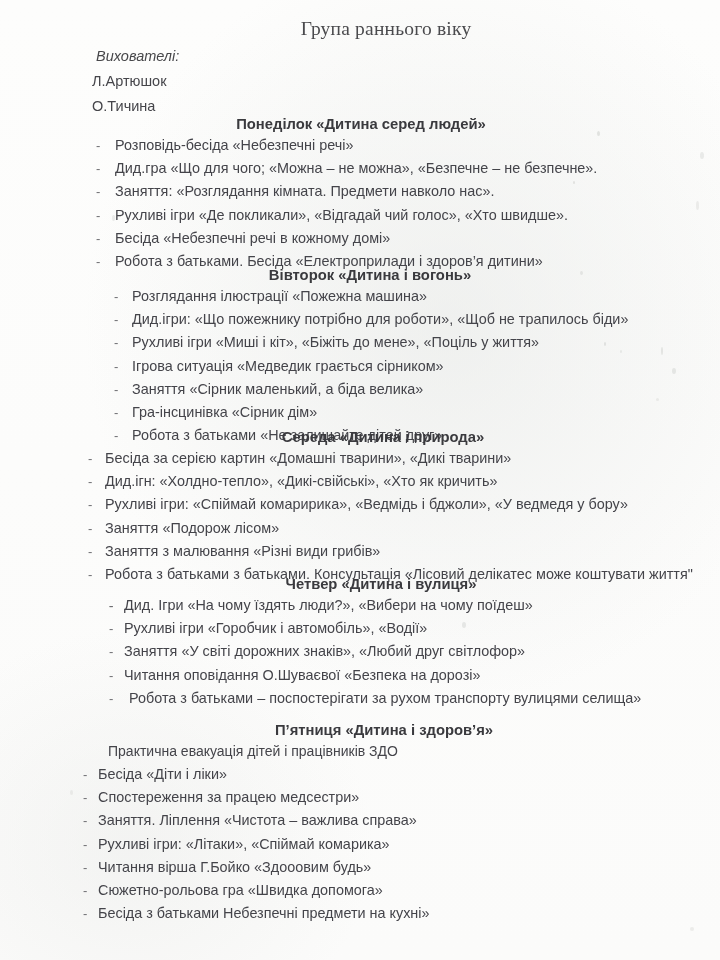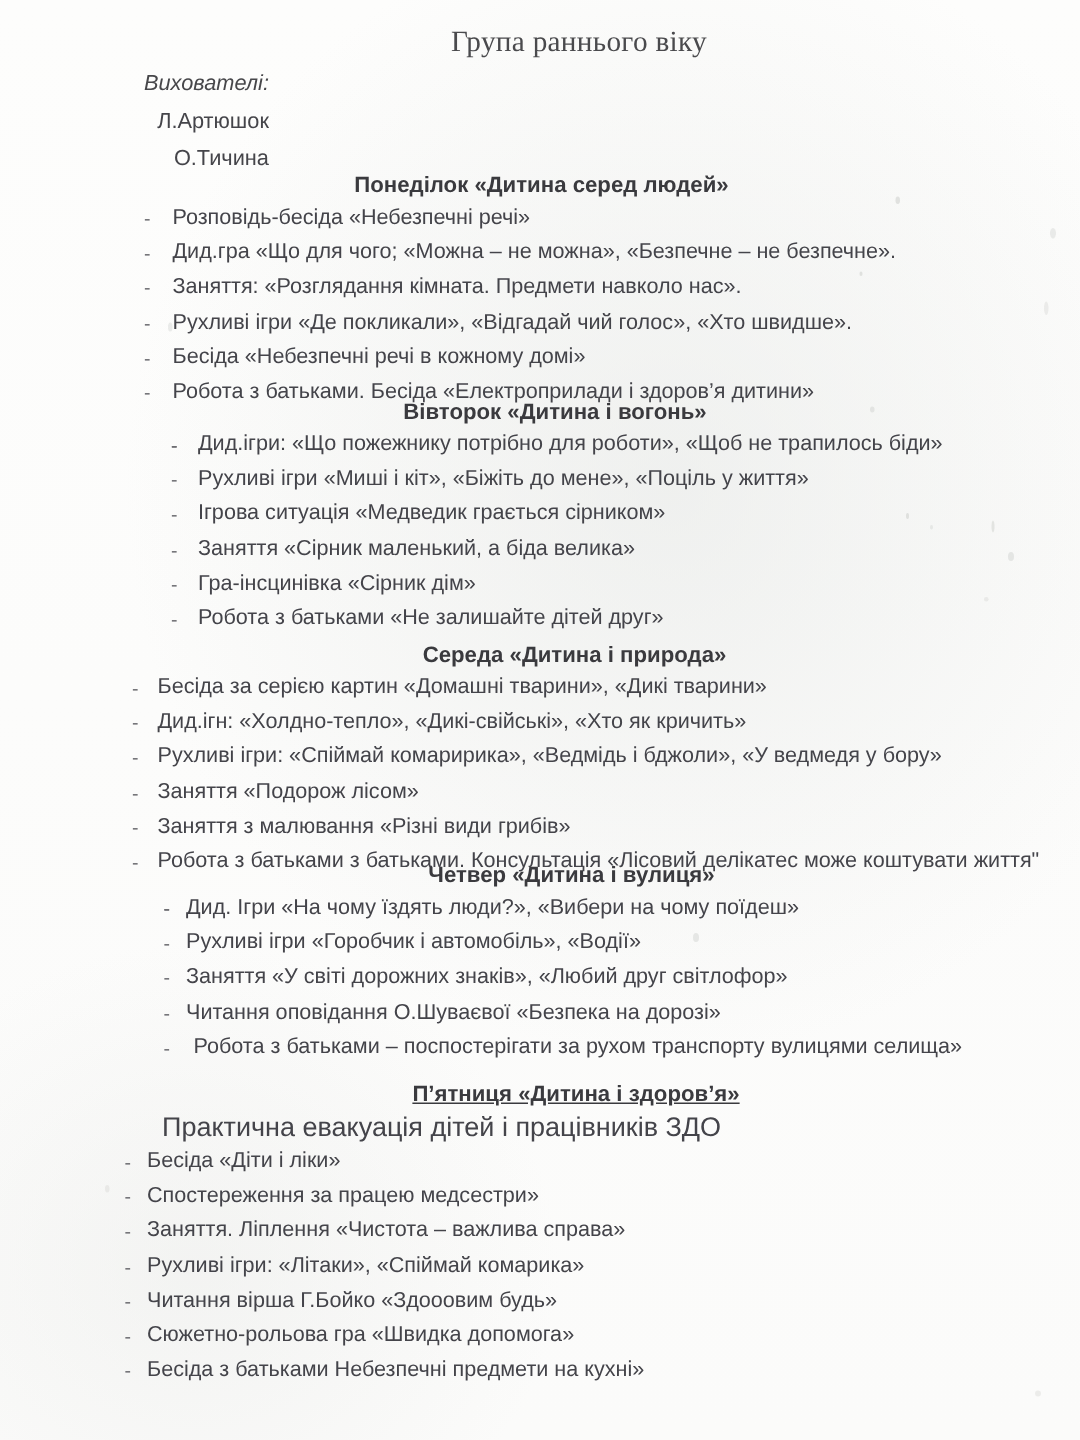--- a/index.html
+++ b/index.html
@@ -64,39 +64,38 @@
     font-style: italic;
     font-size: 14.5px;
     color: #47474a;
     display: block;
     margin-left: 4px;
   }
   .teacher-name {
     display: block;
     font-size: 14.5px;
     color: #45454a;
-    text-align: right;
   }
 
   
   .day {
     position: absolute;
     left: 0;
     right: 0;
   }
   .day-heading {
     font-size: 14.8px;
     font-weight: bold;
     color: #3a3a3e;
     text-align: center;
     line-height: 20px;
     white-space: nowrap;
   }
   .day-note {
-    font-size: 18px;
+    font-size: 14px;
     line-height: 23px;
     color: #44444a;
   }
   .items {
     list-style: none;
     margin: 0;
     padding: 0;
   }
   .item {
     position: relative;
@@ -122,21 +121,21 @@
   .day-tue .item .dash { left: -18px; }
 
   .day-wed .day-heading { padding-left: 14px; margin-left: 32px; }
   .day-wed .items { margin-left: 105px; }
   .day-wed .item .dash { left: -17px; }
 
   .day-thu .day-heading { padding-left: 18px; }
   .day-thu .items { margin-left: 100px; }
   .day-thu .item .dash { left: -15px; }
 
-  .day-fri .day-heading { padding-left: 48px; text-decoration: underline; }
+  .day-fri .day-heading { padding-left: 48px; }
   .day-fri .day-note { margin-left: 108px; }
   .day-fri .items { margin-left: 98px; }
   .day-fri .item .dash { left: -15px; }
 
   .item.indented .txt { padding-left: 5px; }
 </style>
 </head>
 <body>
 
 <div class="page">
@@ -176,21 +175,21 @@
       <li class="item"><span class="dash">-</span><span class="txt">Заняття: «Розглядання кімната. Предмети навколо нас».</span></li>
       <li class="item"><span class="dash">-</span><span class="txt">Рухливі ігри «Де покликали», «Відгадай чий голос», «Хто швидше».</span></li>
       <li class="item"><span class="dash">-</span><span class="txt">Бесіда «Небезпечні речі в кожному домі»</span></li>
       <li class="item"><span class="dash">-</span><span class="txt">Робота з батьками. Бесіда «Електроприлади і здоров’я дитини»</span></li>
     </ul>
   </section>
 
   <section class="day day-tue" style="top:265px;padding-left:20px;">
     <div class="day-heading">Вівторок «Дитина і вогонь»</div>
     <ul class="items">
-      <li class="item"><span class="dash">-</span></li>
+      <li class="item"><span class="dash">-</span><span class="txt">Розглядання ілюстрації «Пожежна машина»</span></li>
       <li class="item"><span class="dash">-</span><span class="txt">Дид.ігри: «Що пожежнику потрібно для роботи», «Щоб не трапилось біди»</span></li>
       <li class="item"><span class="dash">-</span><span class="txt">Рухливі ігри «Миші і кіт», «Біжіть до мене», «Поціль у життя»</span></li>
       <li class="item"><span class="dash">-</span><span class="txt">Ігрова ситуація «Медведик грається сірником»</span></li>
       <li class="item"><span class="dash">-</span><span class="txt">Заняття «Сірник маленький, а біда велика»</span></li>
       <li class="item"><span class="dash">-</span><span class="txt">Гра-інсцинівка «Сірник дім»</span></li>
       <li class="item"><span class="dash">-</span><span class="txt">Робота з батьками «Не залишайте дітей друг»</span></li>
     </ul>
   </section>
 
   <section class="day day-wed" style="top:427px;">

